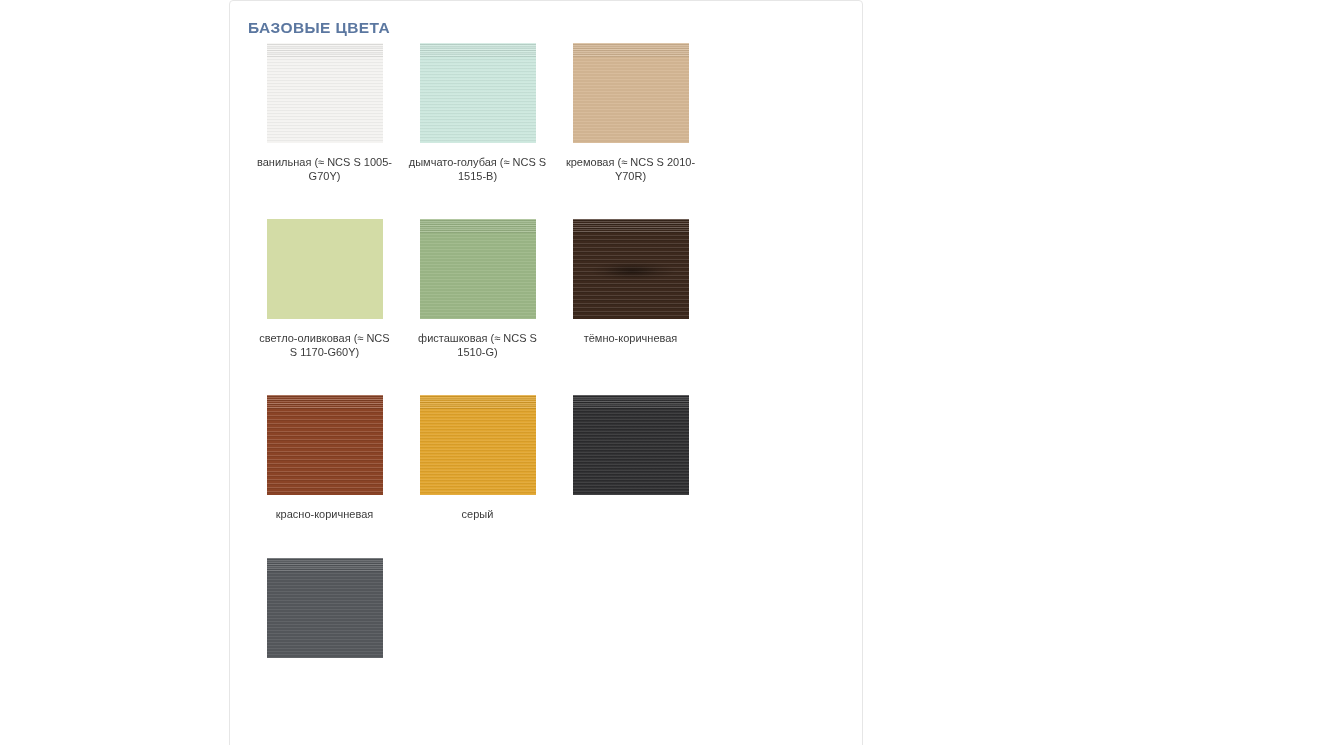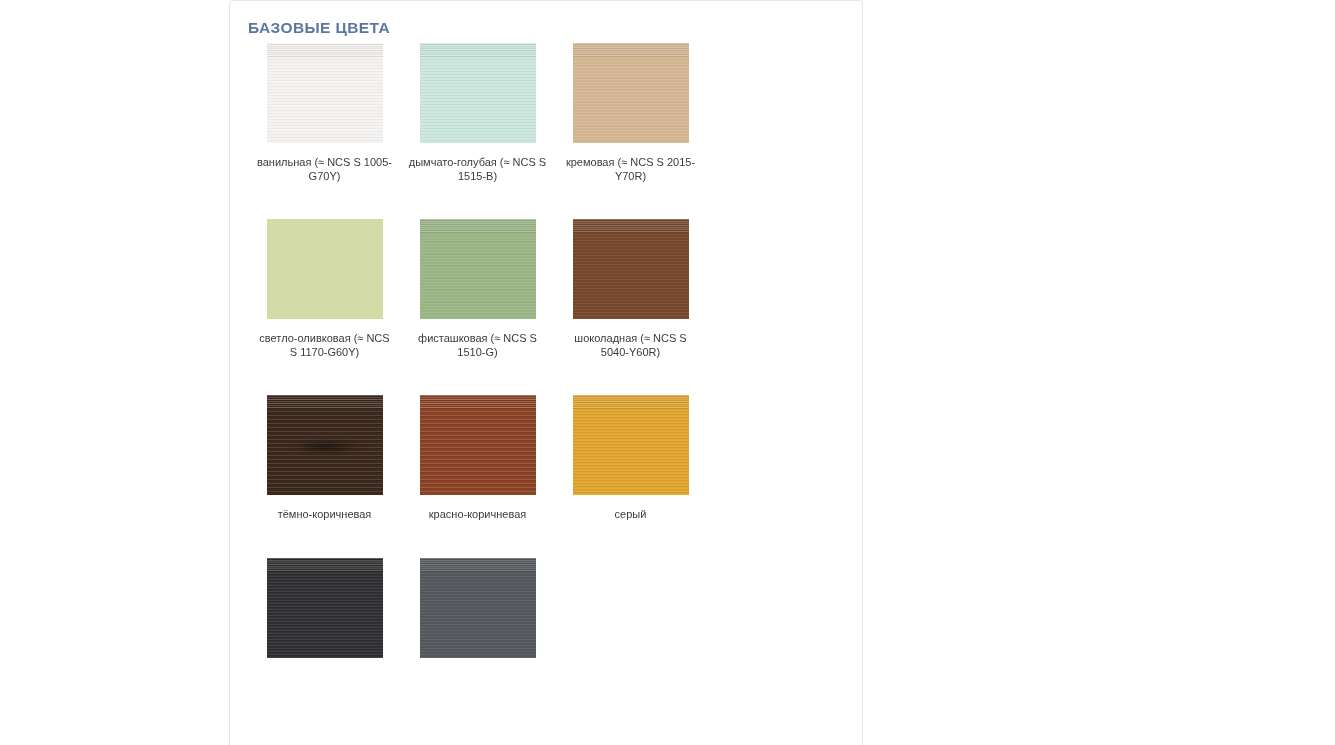--- a/index.html
+++ b/index.html
@@ -188,43 +188,36 @@
             <div class="grain grain-fine"></div>
             <div class="topband"></div>
           </div>
           <div class="swatch-label">дымчато-голубая (≈ NCS S 1515-B)</div>
         </div>
         <div class="swatch-cell">
           <div class="swatch-chip" style="background: rgb(213, 183, 148);">
             <div class="grain grain-soft"></div>
             <div class="topband"></div>
           </div>
-          <div class="swatch-label">кремовая (≈ NCS S 2015-Y70R)</div>
+          <div class="swatch-label">кремовая (≈ NCS S 2010-Y70R)</div>
         </div>
         <div class="swatch-cell">
           <div class="swatch-chip" style="background: rgb(211, 220, 166);">
             <div class="grain grain-none"></div>
           </div>
           <div class="swatch-label">светло-оливковая (≈ NCS S 1170-G60Y)</div>
         </div>
         <div class="swatch-cell">
           <div class="swatch-chip" style="background: rgb(156, 183, 135);">
             <div class="grain grain-soft"></div>
             <div class="topband"></div>
           </div>
           <div class="swatch-label">фисташковая (≈ NCS S 1510-G)</div>
         </div>
         <div class="swatch-cell">
-          <div class="swatch-chip" style="background: rgb(118, 73, 44);">
-            <div class="grain grain-soft"></div>
-            <div class="topband"></div>
-          </div>
-          <div class="swatch-label">шоколадная (≈ NCS S 5040-Y60R)</div>
-        </div>
-        <div class="swatch-cell">
           <div class="swatch-chip" style="background: rgb(62, 42, 30);">
             <div class="grain grain-knot"></div>
             <div class="topband"></div>
           </div>
           <div class="swatch-label">тёмно-коричневая</div>
         </div>
         <div class="swatch-cell">
           <div class="swatch-chip" style="background: rgb(142, 69, 39);">
             <div class="grain grain-strong"></div>
             <div class="topband"></div>

